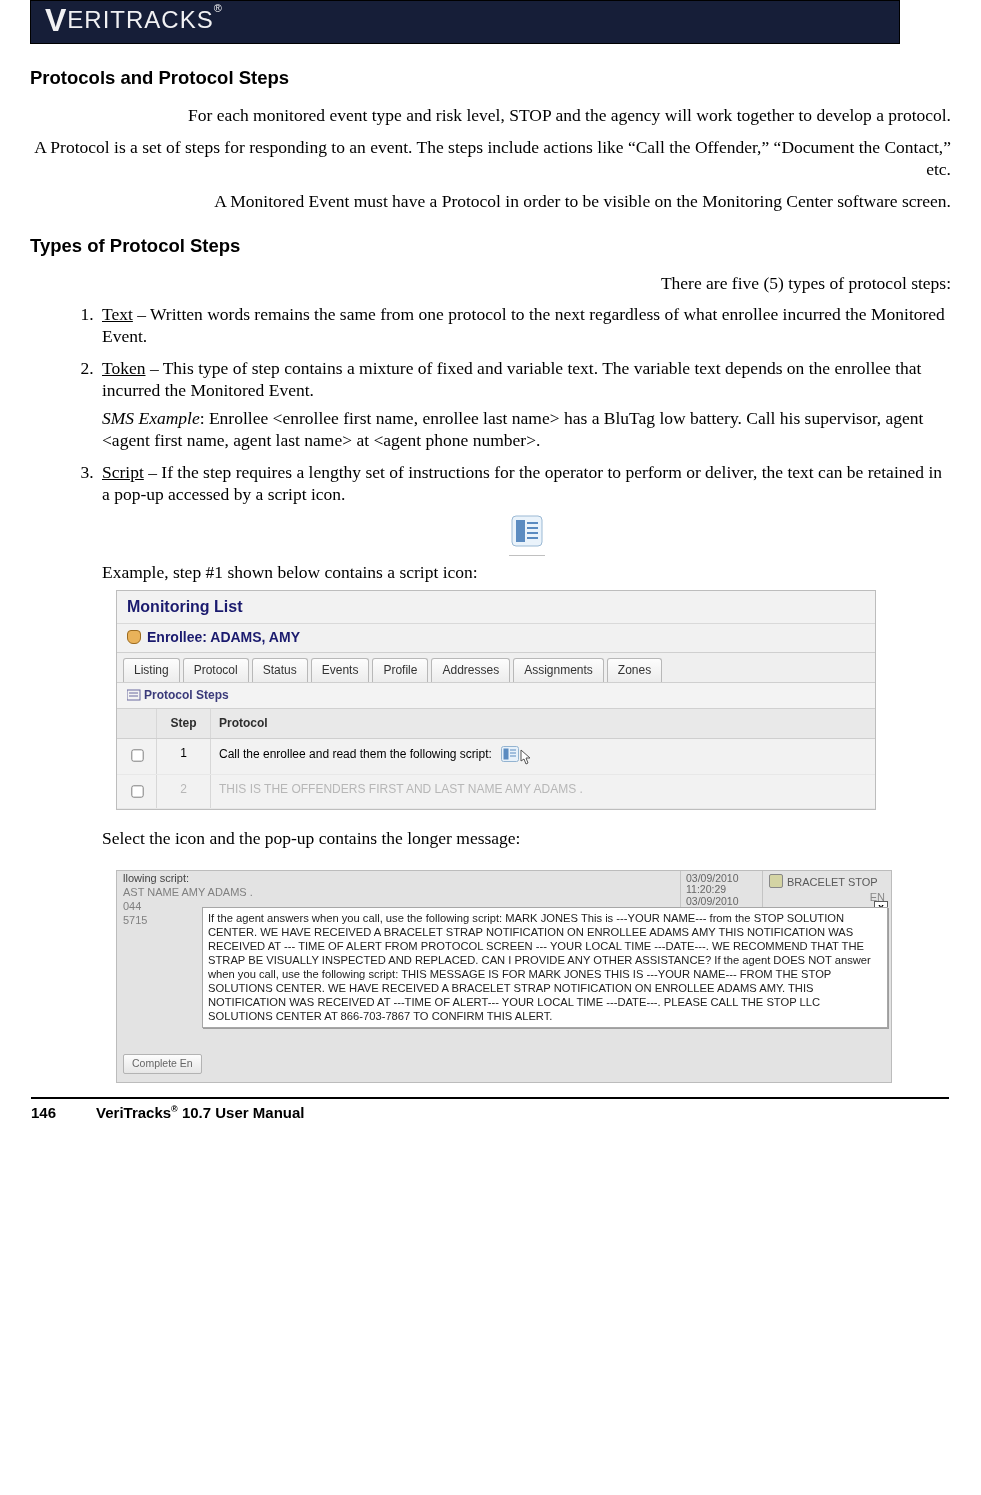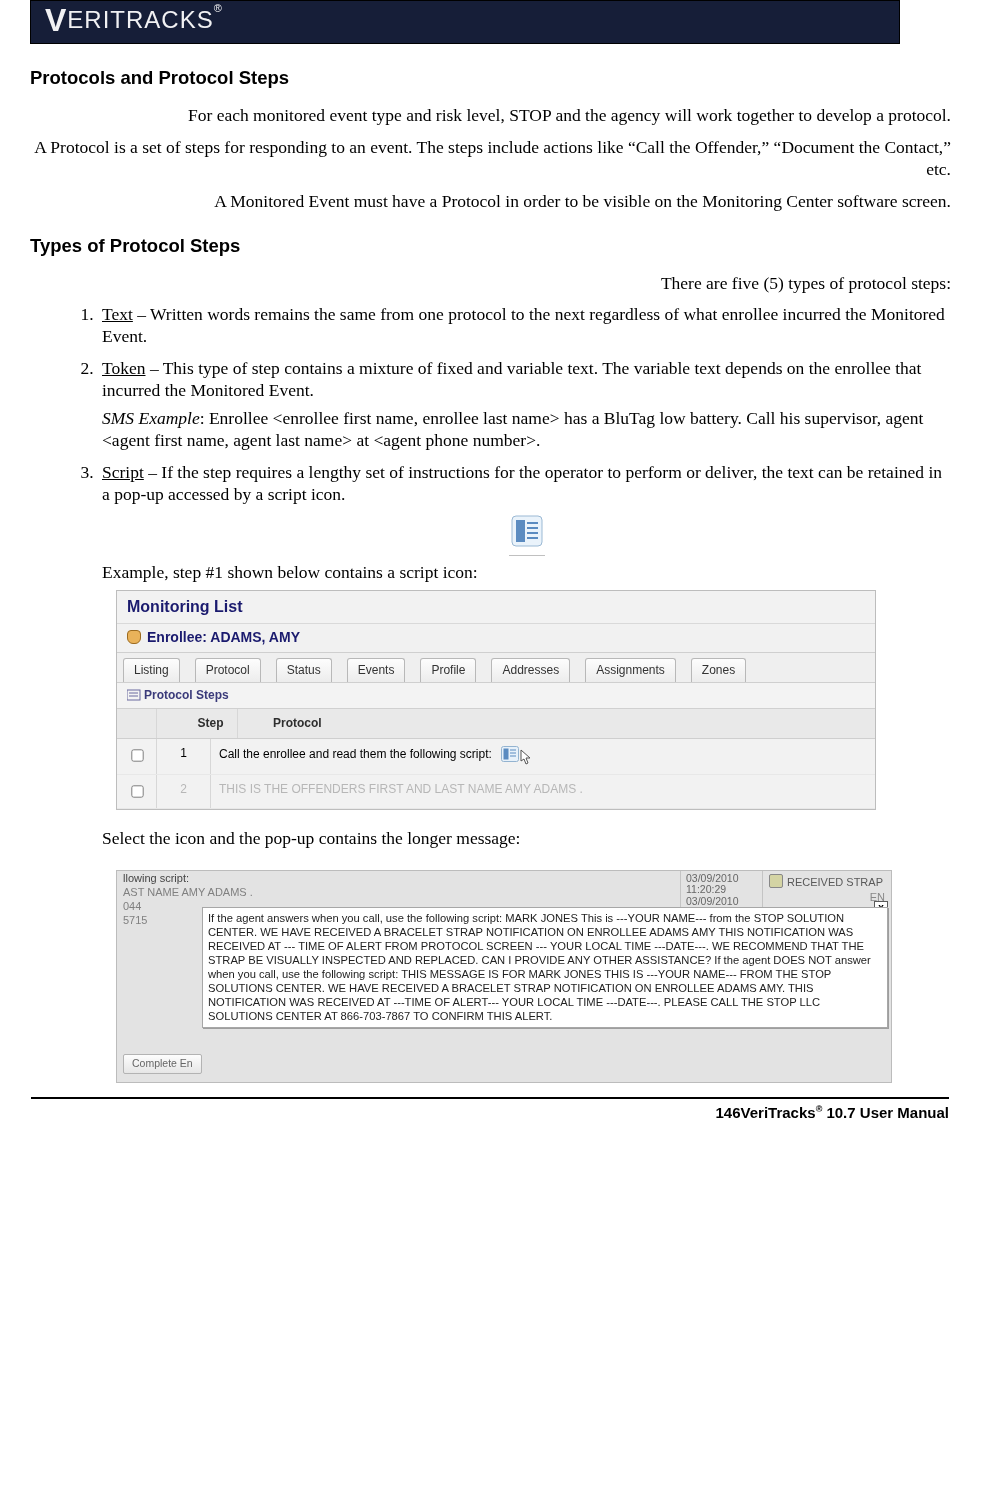--- a/index.html
+++ b/index.html
@@ -19,24 +19,24 @@
   .em { font-style:italic;}
   .sub-para { margin:6px 0 10px 0;}
   .script-icon-holder { text-align:center; margin:10px 0 6px 0;}
   .script-icon { width:32px;height:32px; display:inline-block;}
   .script-icon-uline { width:36px; border-bottom:1px solid #c0c0c0; margin:2px auto 0 auto;}
   .after-icon { margin:4px 0 6px 0;}
   .screenshot1 { width:760px; margin:6px 0 18px 14px; border:1px solid #bdbdbd; background:#f2f2f2; font-family:Tahoma,Verdana,sans-serif; font-size:12px;}
   .ss1-title { padding:6px 10px; font-weight:bold; font-size:16px; border-bottom:1px solid #d9d9d9; color:#1a1a6e;}
   .ss1-enrollee { padding:5px 10px; font-weight:bold; font-size:14px; border-bottom:1px solid #cfcfcf; color:#1a1a6e; background:#f1f1f1;}
   .ss1-enrollee .pico { width:14px;height:14px;background:#e9b25a;border:1px solid #9c6b20;display:inline-block;border-radius:4px 4px 6px 6px;margin-right:6px;vertical-align:-2px;}
-  .ss1-tabs { display:flex; gap:15px; padding:5px 5px 0 6px; background:#efefef; border-bottom:1px solid #cfcfcf;}
+  .ss1-tabs { display:flex; gap:3px; padding:5px 5px 0 6px; background:#efefef; border-bottom:1px solid #cfcfcf;}
   .ss1-tab { background:linear-gradient(#fdfdfd,#ececec); border:1px solid #b8b8b8; border-bottom:none; padding:4px 10px; border-radius:3px 3px 0 0; font-size:12px; color:#333;}
   .ss1-subhead { padding:5px 10px; font-size:12px; color:#3a3a7a; background:#f3f3f3; border-bottom:1px solid #d0d0d0; font-weight:bold;}
-  .ss1-row-h { display:flex; background:#e9e9e9; border-bottom:1px solid #cfcfcf;gap:27px;}
+  .ss1-row-h { display:flex; background:#e9e9e9; border-bottom:1px solid #cfcfcf;}
   .ss1-row { display:flex; border-bottom:1px solid #e8e8e8;}
   .ss1-row.fade { color:#b7b7b7;}
   .ss1-c1,.ss1-c2,.ss1-c3 { padding:7px 8px;}
   .ss1-c1 { width:40px; text-align:center; border-right:1px solid #d7d7d7;}
   .ss1-c2 { width:54px; text-align:center; border-right:1px solid #d7d7d7;}
   .ss1-c3 { flex:1;}
   .ss1-c1 input { vertical-align:middle; transform:scale(.95);}
   .ss1-row-h .ss1-c2,.ss1-row-h .ss1-c3 { font-weight:bold; color:#2e2e2e;}
   .tiny-script-ico { display:inline-block; width:18px;height:16px; vertical-align:-4px; margin-left:6px;}
   .cursor-glyph { display:inline-block; width:16px;height:18px; vertical-align:-9px; margin-left:-6px;}
@@ -49,21 +49,21 @@
   .ss2-lrow1 { color:#444;}
   .ss2-mid { width:82px; border-left:1px solid #c4c4c4; padding:2px 5px; font-size:10.5px; color:#666; line-height:1.1;}
   .ss2-right { flex:1; border-left:1px solid #c4c4c4; padding:3px 6px; color:#5a5a5a; font-size:11px;}
   .ss2-right .icn { width:14px;height:14px; display:inline-block; border:1px solid #888;background:#d4d4a4; border-radius:2px; vertical-align:-2px; margin-right:4px;}
   .closeX { position:absolute; right:3px; top:30px; width:14px;height:14px; border:1px solid #5a5a5a; background:#fff; font:bold 10px/12px Arial; text-align:center; cursor:pointer;}
   .ss2-popup { position:absolute; left:85px; top:36px; width:686px; background:#fff; border:1px solid #a7a7a7; box-shadow:1px 1px 0 #9e9e9e; padding:3px 5px 4px 5px; font-size:11.2px; line-height:1.25; color:#222;}
   .ss2-btnrow { position:absolute; left:0; bottom:4px; padding:4px 6px; font-size:10.5px; color:#666;}
   .ss2-btn { display:inline-block; background:linear-gradient(#fdfdfd,#e6e6e6); border:1px solid #b3b3b3; border-radius:2px; padding:2px 8px;}
   .ss2-wrap { height:211px; position:relative;}
   .footer-line { border-top:2.5px solid #000; width:918px; position:absolute; bottom:34px; left:31px;}
-  .footer-row { position:absolute; bottom:12px; left:31px; width:918px; display:flex; justify-content:flex-end; font-family:Arial,Helvetica,sans-serif; font-size:15px; font-weight:bold;}
+  .footer-row { position:absolute; bottom:12px; left:31px; width:918px; display:flex; justify-content:flex-start; font-family:Arial,Helvetica,sans-serif; font-size:15px; font-weight:bold;gap:40px;}
   .footer-row sup { font-size:9px;}
 </style>
 </head>
 <body>
 
 <div class="page">
 
   <div class="header-bar">
     <span class="logo"><span class="v">V</span><b>ERI</b>T<b>RACKS</b><sup>®</sup></span>
   </div>
@@ -179,21 +179,21 @@
               <div class="ss2-lrow">AST NAME AMY ADAMS .</div>
               <div class="ss2-lrow">044</div>
               <div class="ss2-lrow">5715</div>
             </div>
             <div class="ss2-mid">
               <div>03/09/2010</div>
               <div>11:20:29</div>
               <div>03/09/2010</div>
             </div>
             <div class="ss2-right">
-              <span class="icn"></span><span>RECEIVED STRAP</span>
+              <span class="icn"></span><span>BRACELET STOP</span>
               <div style="text-align:right;margin-top:2px;color:#888">EN</div>
             </div>
           </div>
           <div class="closeX">x</div>
           <div class="ss2-popup">If the agent answers when you call, use the following script: MARK JONES This is ---YOUR NAME--- from the STOP SOLUTION CENTER. WE HAVE RECEIVED A BRACELET STRAP NOTIFICATION ON ENROLLEE ADAMS AMY THIS NOTIFICATION WAS RECEIVED AT --- TIME OF ALERT FROM PROTOCOL SCREEN --- YOUR LOCAL TIME ---DATE---. WE RECOMMEND THAT THE STRAP BE VISUALLY INSPECTED AND REPLACED. CAN I PROVIDE ANY OTHER ASSISTANCE? If the agent DOES NOT answer when you call, use the following script: THIS MESSAGE IS FOR MARK JONES THIS IS ---YOUR NAME--- FROM THE STOP SOLUTIONS CENTER. WE HAVE RECEIVED A BRACELET STRAP NOTIFICATION ON ENROLLEE ADAMS AMY. THIS NOTIFICATION WAS RECEIVED AT ---TIME OF ALERT--- YOUR LOCAL TIME ---DATE---. PLEASE CALL THE STOP LLC SOLUTIONS CENTER AT 866-703-7867 TO CONFIRM THIS ALERT.</div>
           <div class="ss2-btnrow">
             <span class="ss2-btn">Complete En</span>
           </div>
         </div>
       </div>

